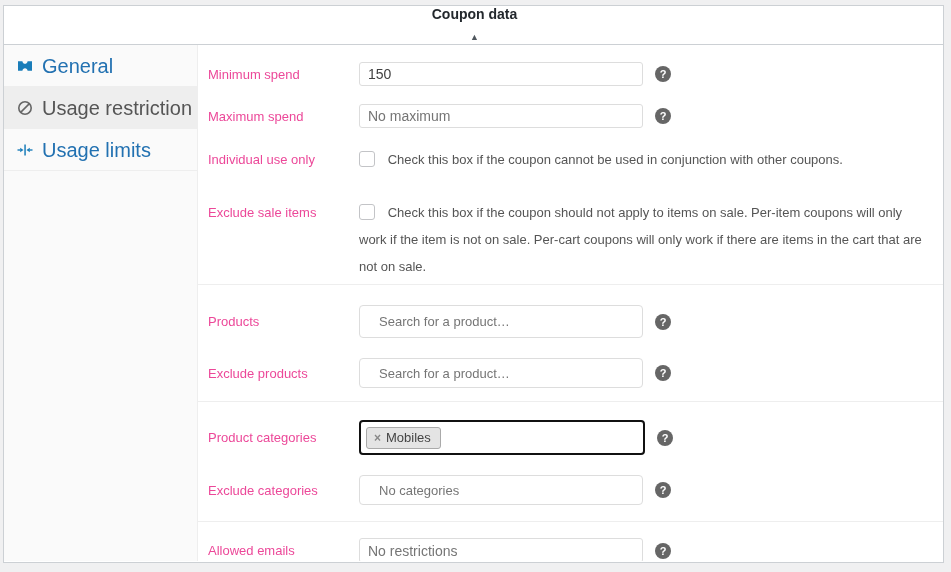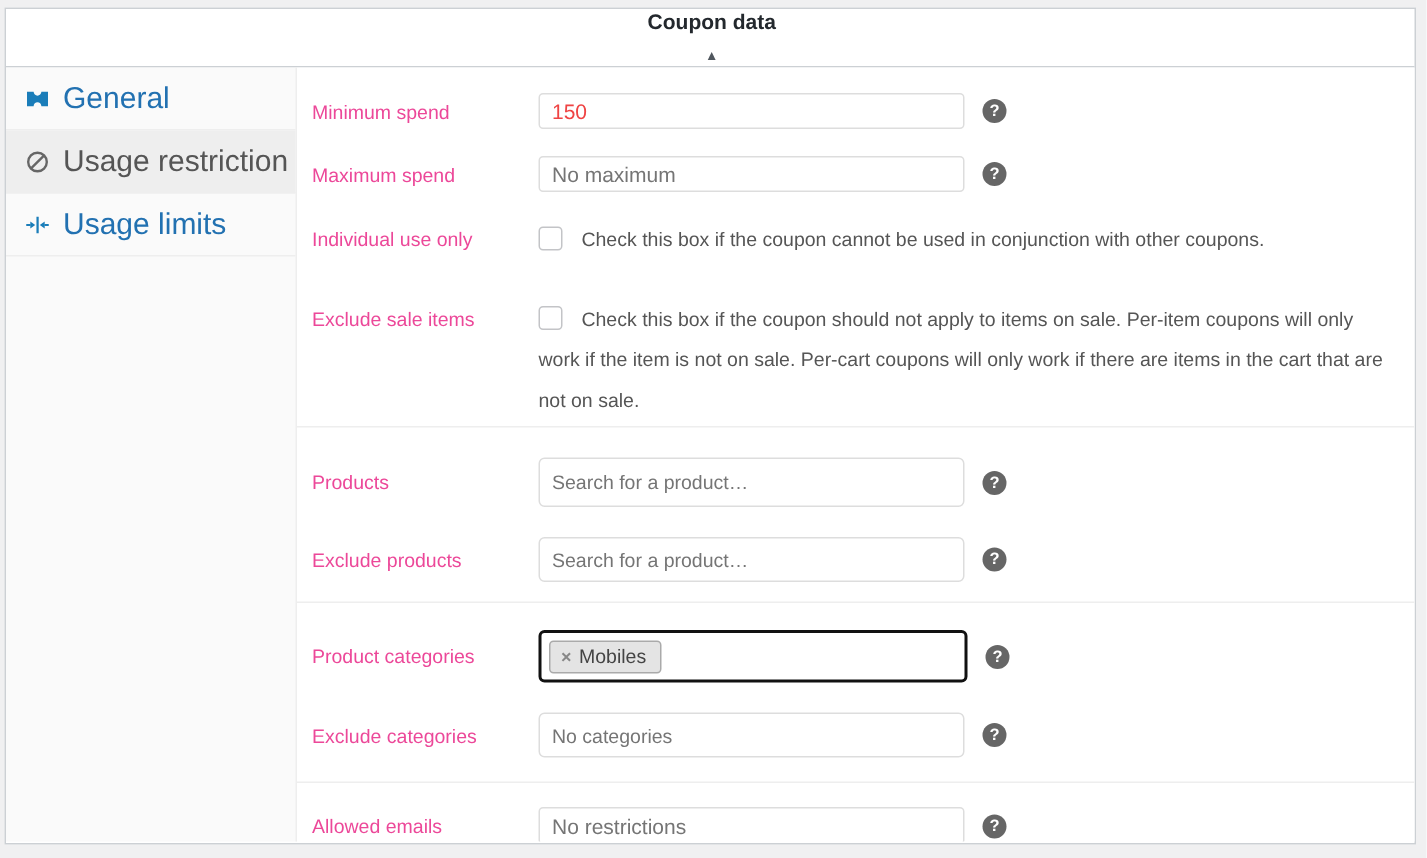--- a/index.html
+++ b/index.html
@@ -47,27 +47,27 @@
   .row { display:flex; align-items:center; }
   .row.top { align-items:flex-start; }
   .mt18 { margin-top:18px; }
   .mt14 { margin-top:26px; }
   .mt20 { margin-top:20px; }
   .flabel { width:151px; min-width:151px; color:#ec4899; }
   .row.top .flabel { line-height:27px; }
 
   input.txt {
     width:284px; height:24px; border:1px solid #ddd; border-radius:3px;
-    padding:0 8px; font-size:14px; color:#ef4444; background:#fff;
+    padding:0 8px; font-size:14px; color:#404040; background:#fff;
     font-family:inherit; outline:none;
   }
   input.txt.h25 { height:25px; }
   input.s2sel {
     width:284px; border:1px solid #ddd; border-radius:4px;
-    padding:0 8px; font-size:13px; color:#0c4a6e; background:#fff;
+    padding:0 19px; font-size:13px; color:#0c4a6e; background:#fff;
     font-family:inherit; outline:none;
   }
   input.s2sel.h33 { height:33px; }
   input.s2sel.h30 { height:30px; }
   input::placeholder { color:#757575; opacity:1; }
 
   .catbox {
     width:286px; height:35px; border:2px solid #111; border-radius:4px;
     background:#fff; display:flex; align-items:center; padding:0 5px; cursor:text;
   }

